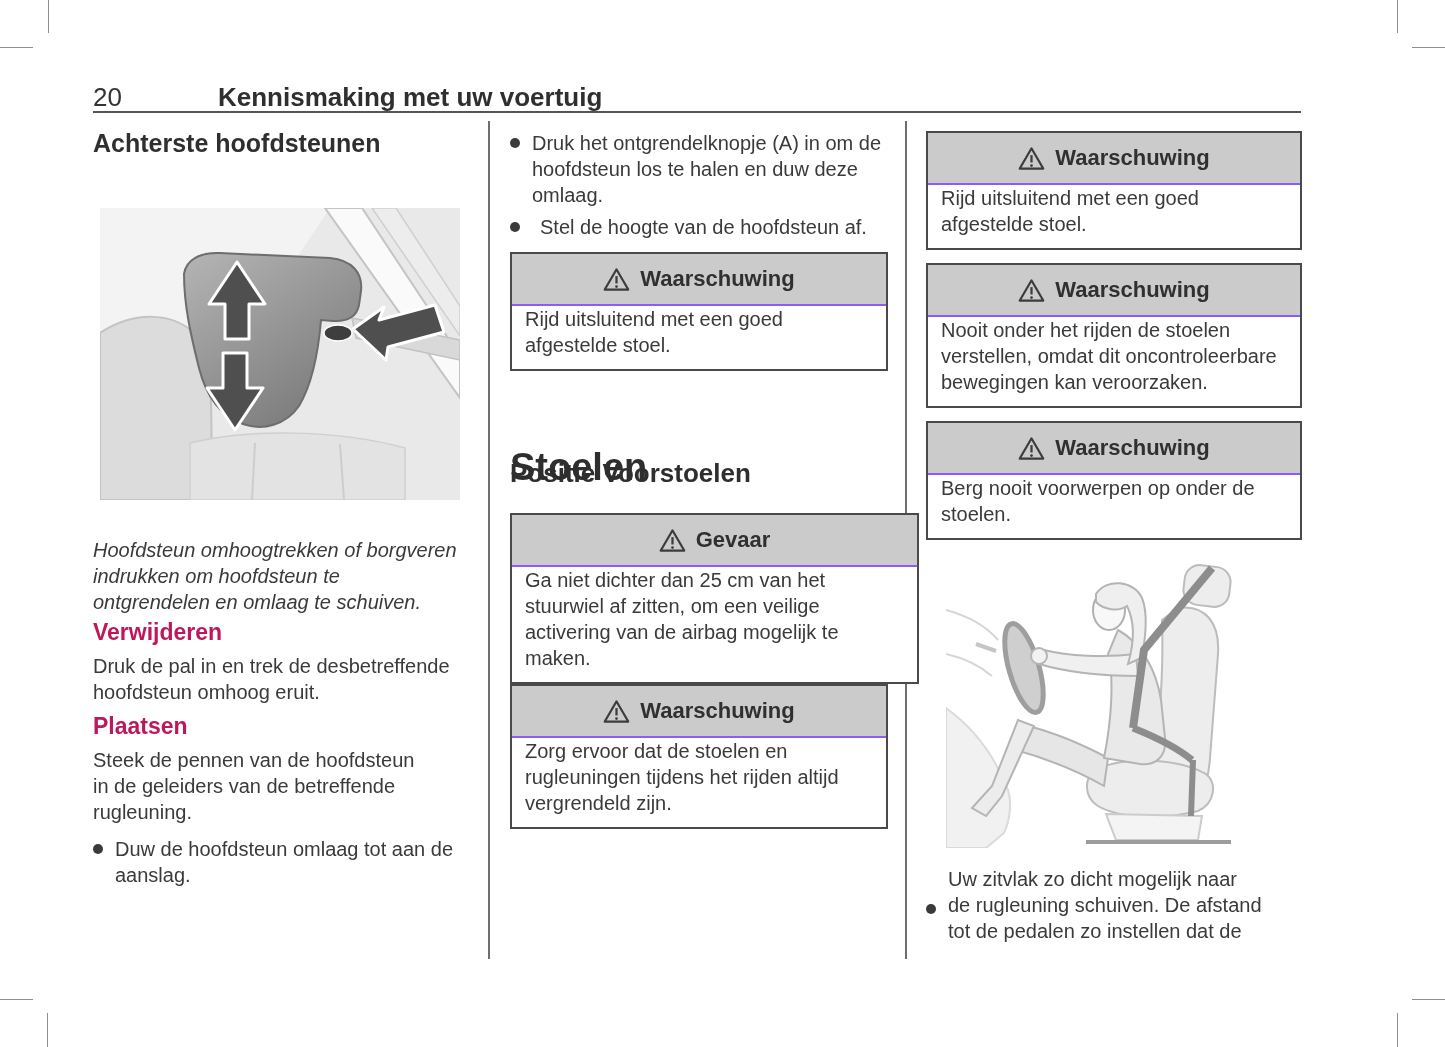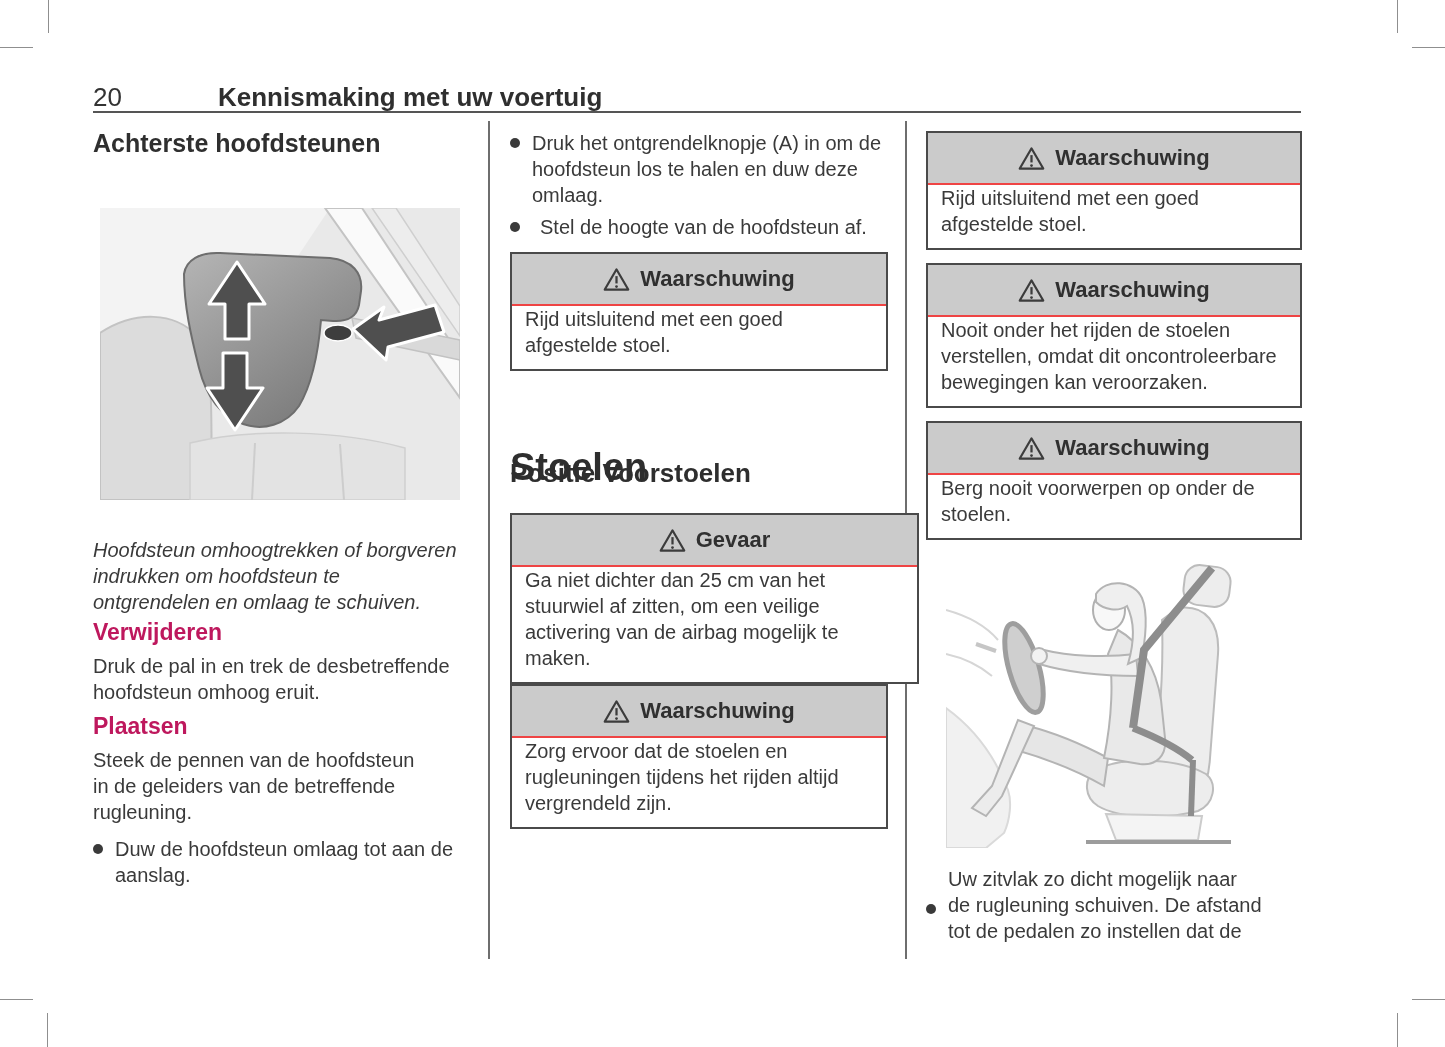--- a/index.html
+++ b/index.html
@@ -43,21 +43,21 @@
   .bullet { position:absolute; display:flex; gap:12px; }
   .bullet .dot { width:10px; height:10px; border-radius:50%; background:#3a3a3a; flex:0 0 auto; margin-top:8px; }
   .b-l1 { left:93px; top:836px; width:385px; }
   .b-m1 { left:510px; top:130px; width:392px; }
   .b-m2 { left:510px; top:214px; width:392px;gap:20px; }
   .b-r1 { left:926px; top:866px; width:385px;align-items:center; }
 
   
   .box { position:absolute; border:2px solid #4a4a4a; background:#ffffff; }
   .box-header {
-    height:52px; background:#cbcbcb; border-bottom:2px solid #ef4444;
+    height:52px; background:#cbcbcb; border-bottom:2px solid #8b5cf6;
     display:flex; align-items:center; justify-content:center; gap:10px;
     font-size:22px; font-weight:bold; color:#303030;
   }
   .box-body { padding:0 13px 11px 13px; }
   .m-w1 { left:510px; top:252px; width:378px; }
   .m-dg { left:510px; top:513px; width:409px; }
   .m-w2 { left:510px; top:684px; width:378px; }
   .r-w1 { left:926px; top:131px; width:376px; }
   .r-w2 { left:926px; top:263px; width:376px; }
   .r-w3 { left:926px; top:421px; width:376px; }

